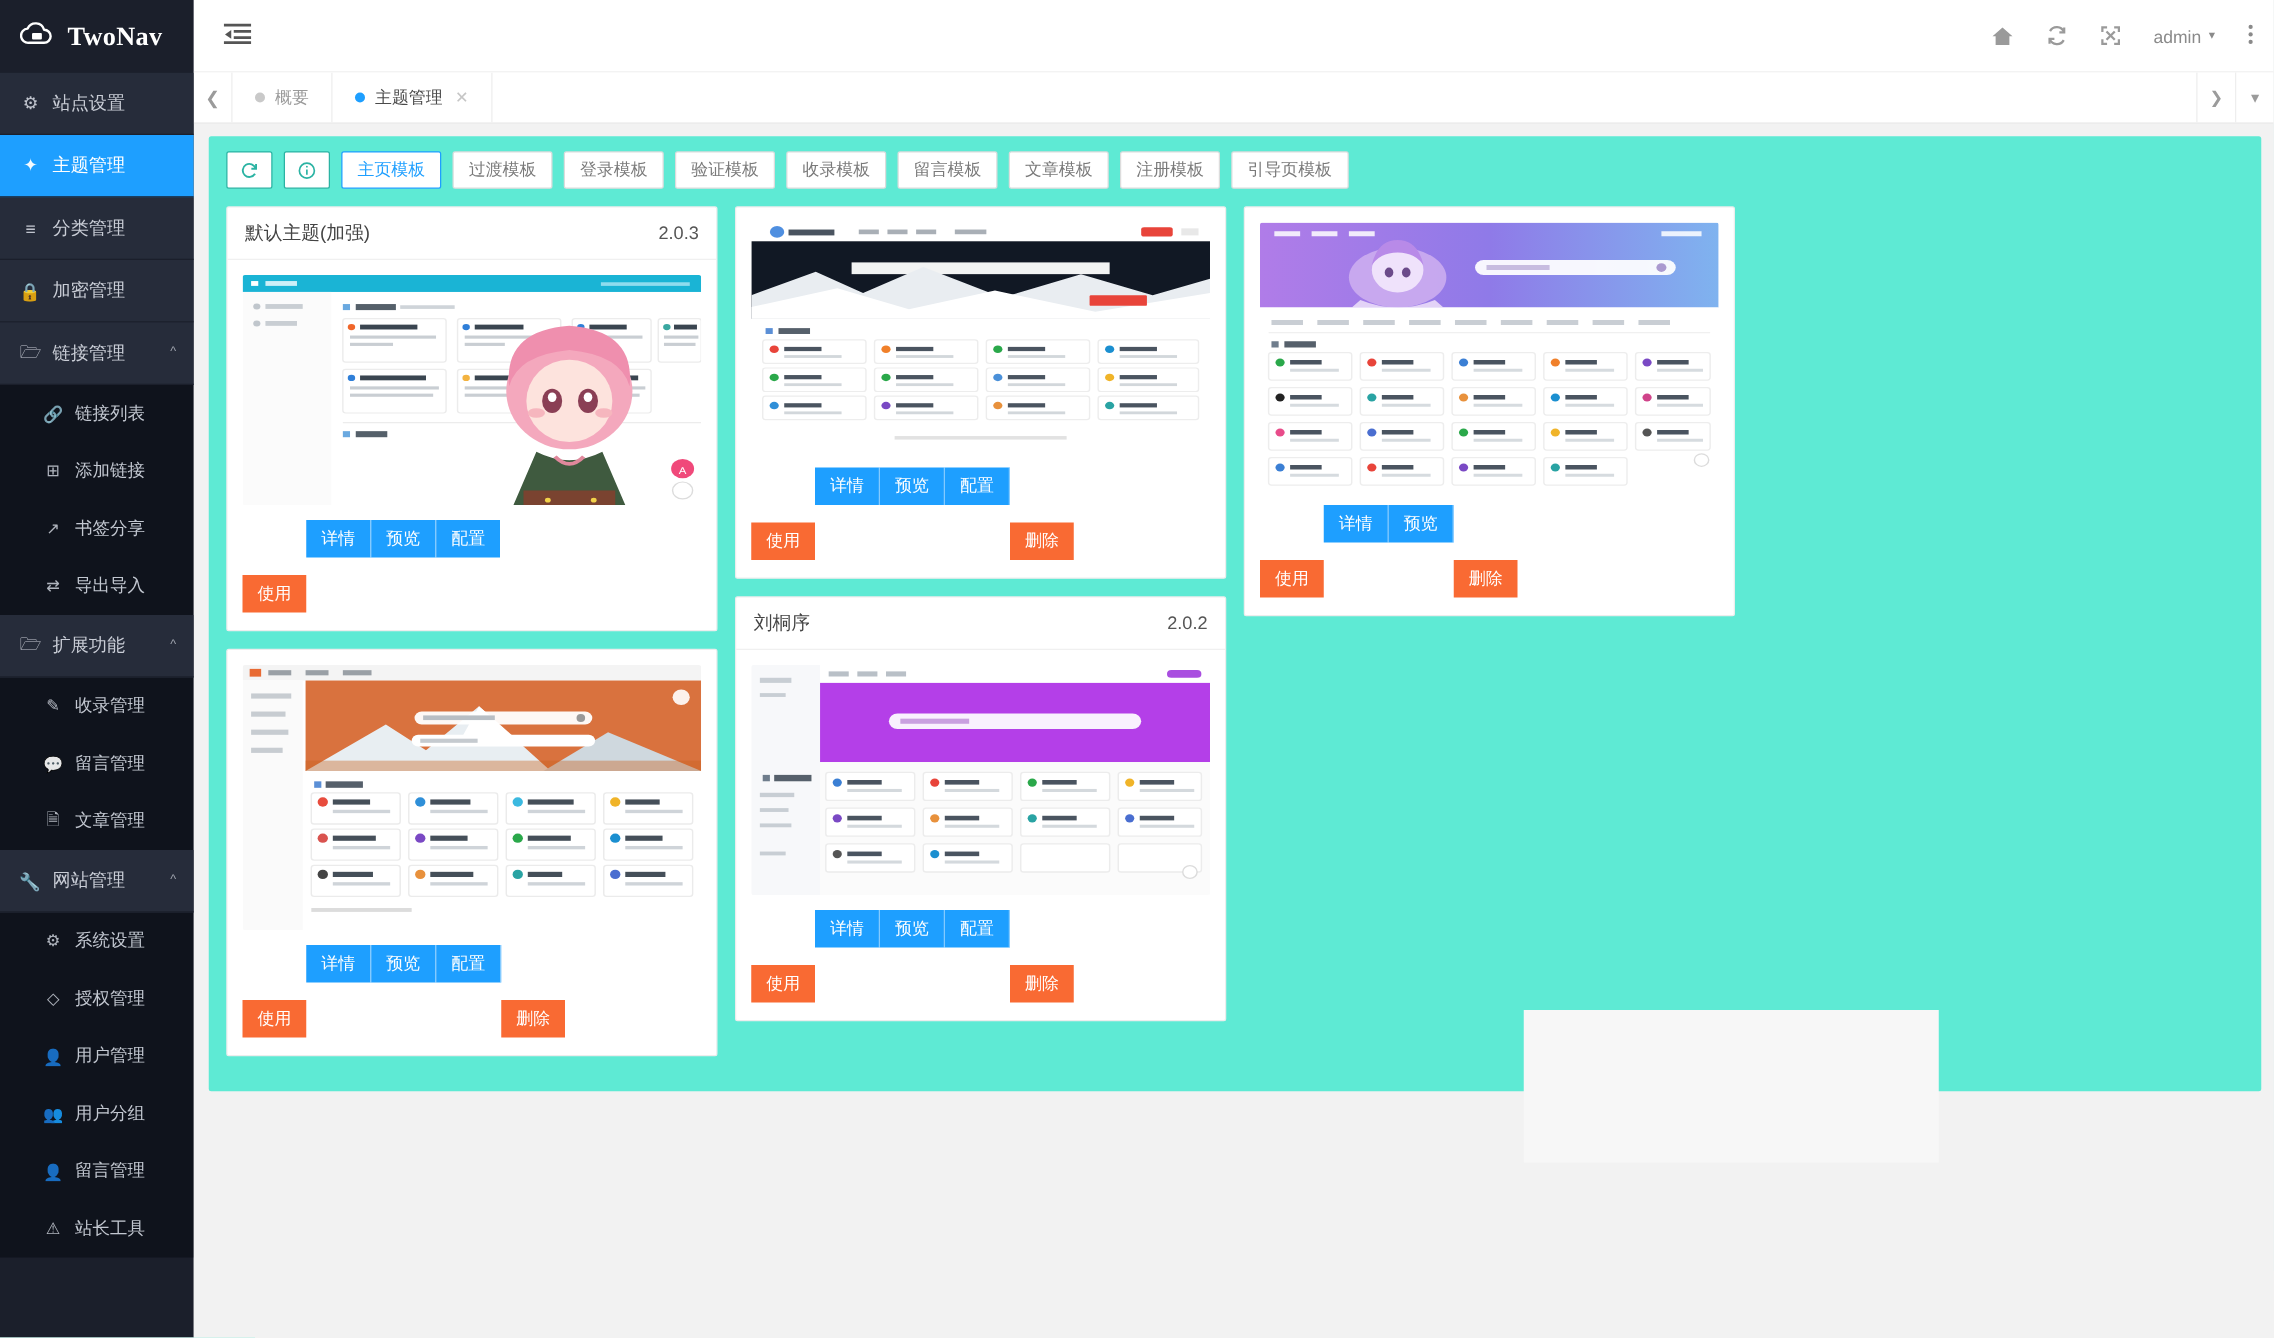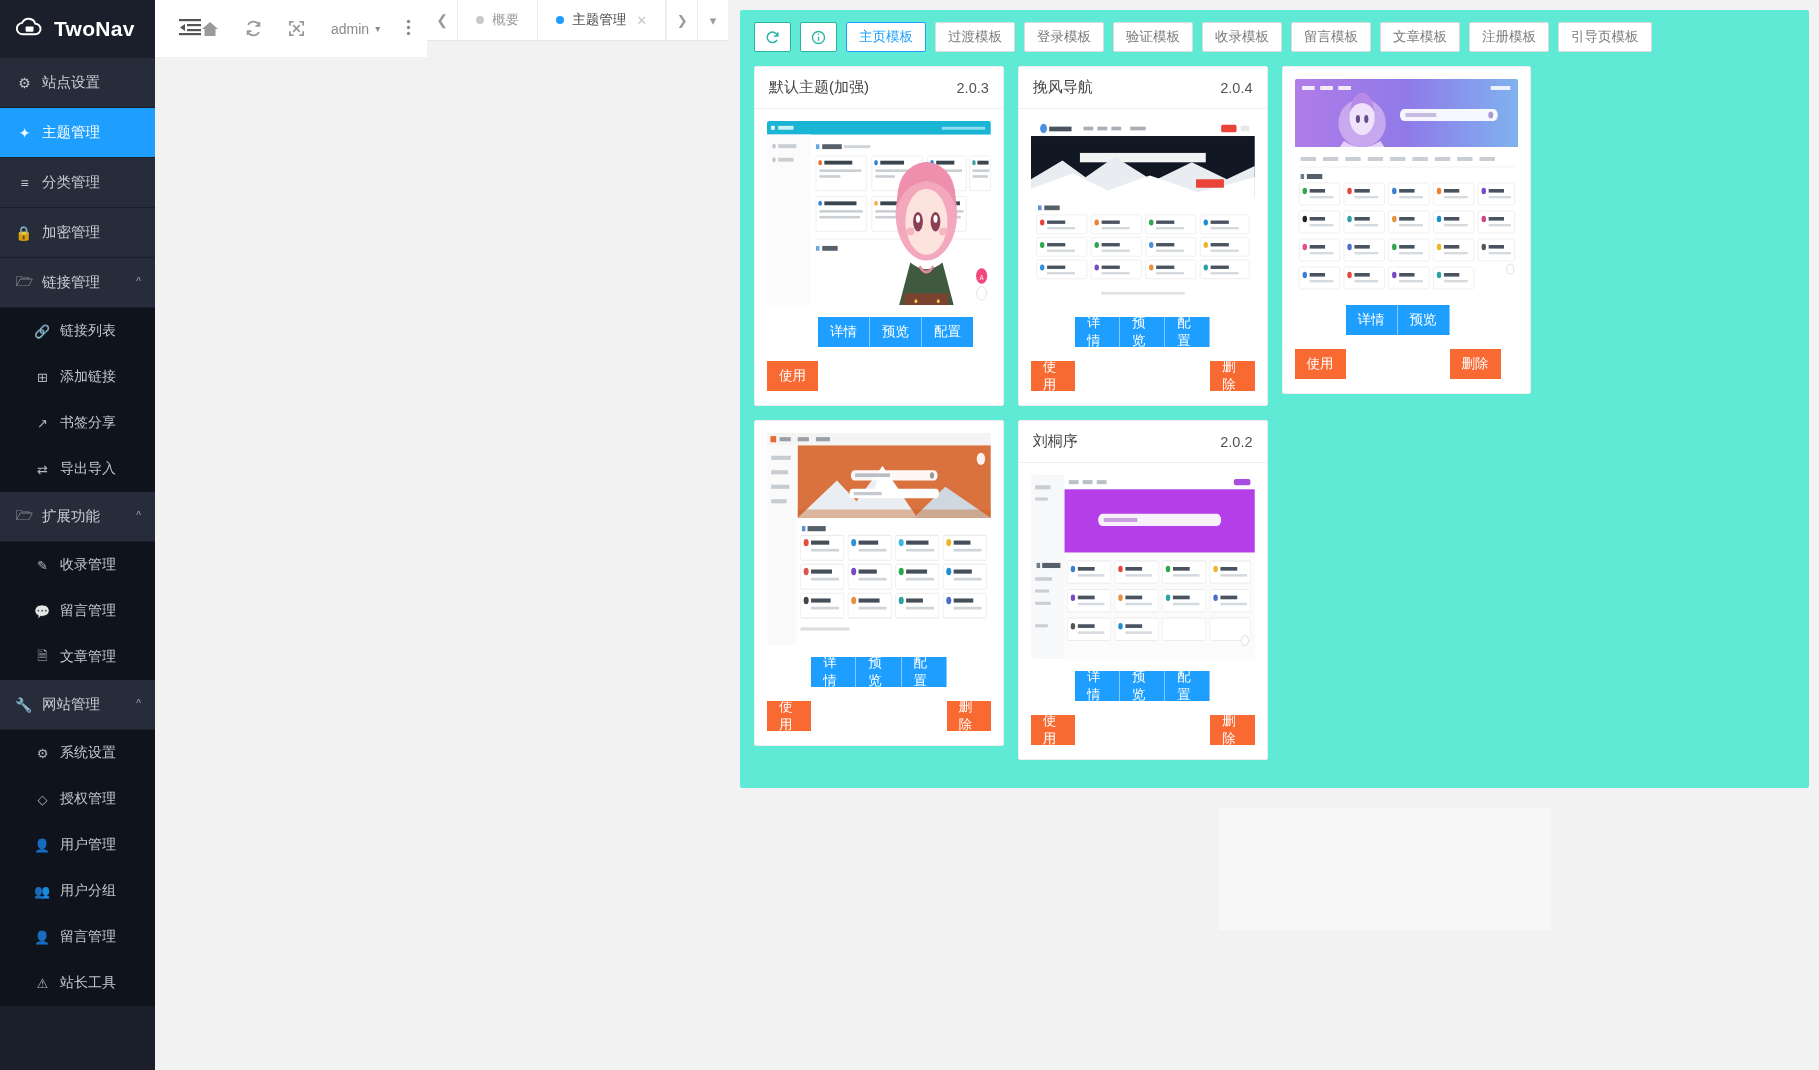--- a/index.html
+++ b/index.html
@@ -11,21 +11,21 @@
   .app { display: flex; width: 1819px; height: 1070px; }
 
   
   .sidebar {
     width: 155px; min-width: 155px; height: 1070px;
     background: #1b1f2b; color: #c7ccd6;
     display: flex; flex-direction: column; overflow: hidden;
   }
   .brand {
     height: 58px; display: flex; align-items: center; gap: 10px;
-    padding-left: 16px; background: #1b1f2b;
+    padding-left: 16px; background: #1b1f2b; font-family: Liberation Serif, serif;
   }
   .brand .logo-svg { width: 28px; height: 28px; }
   .brand .brand-text {
     color: #fff; font-size: 21px; font-weight: bold; letter-spacing: .3px;
   }
   .nav { flex: 1; overflow: hidden; }
   .nav-item {
     height: 50px; display: flex; align-items: center; gap: 9px;
     padding-left: 16px; font-size: 14.5px; color: #c9cdd6;
     background: #262c3a; border-bottom: 1px solid #1b1f2b;
@@ -39,21 +39,21 @@
   }
   .subnav { background: #0f131c; }
   .sub-item {
     height: 46px; display: flex; align-items: center; gap: 9px;
     padding-left: 34px; font-size: 14px; color: #c2c7d0; cursor: pointer;
     white-space: nowrap;
   }
   .sub-item .ico { width: 17px; display:inline-flex; justify-content:center; align-items:center; font-size: 13px; opacity: .9; }
 
   
-  .main { flex: 1; display: flex; height: 1070px; background:#f2f2f2; overflow:hidden; }
+  .main { flex: 1; display: flex; flex-direction: column; height: 1070px; background:#f2f2f2; overflow:hidden; }
   .topbar {
     height: 58px; background: #fff; display: flex; align-items: center;
     justify-content: space-between; padding: 0 16px 0 24px;
     border-bottom: 1px solid #f0f0f0;
   }
   .topbar-left { display: flex; align-items: center; }
   .hamburger { color: #4a4a4a; font-size: 19px; cursor: pointer; line-height: 1; }
   .topbar-right { display: flex; align-items: center; gap: 26px; color: #9a9a9a; font-size: 15px; }
   .topbar-right .tb-ico { cursor: pointer; display: inline-flex; align-items: center; }
   .user-chip { display: flex; align-items: center; gap: 6px; color: #8a8a8a; font-size: 14px; cursor: pointer; }
@@ -546,24 +546,20 @@
               <div class="act orange">使用</div>
               <div class="act">详情</div>
               <div class="act">预览</div>
               <div class="act">配置</div>
               <div class="act orange">删除</div>
             </div>
           </div>
 
           
           <div class="card">
-            <div class="card-head">
-              <span class="card-title">挽风导航</span>
-              <span class="card-ver">2.0.4</span>
-            </div>
             <div class="thumb-wrap">
               <div class="thumb">
                 <svg viewBox="0 0 320 196" preserveAspectRatio="none">
                   <rect width="320" height="196" fill="#ffffff"></rect>
                   <rect x="0" y="0" width="320" height="16" fill="#ffffff"></rect>
                   <circle cx="18" cy="8" r="5" fill="#4f8fe0"></circle>
                   <rect x="26" y="6" width="32" height="5" fill="#4a5460"></rect>
                   <g fill="#a9afb6">
                       <rect x="75" y="6" width="14" height="4"></rect>
                       <rect x="95" y="6" width="14" height="4"></rect>

